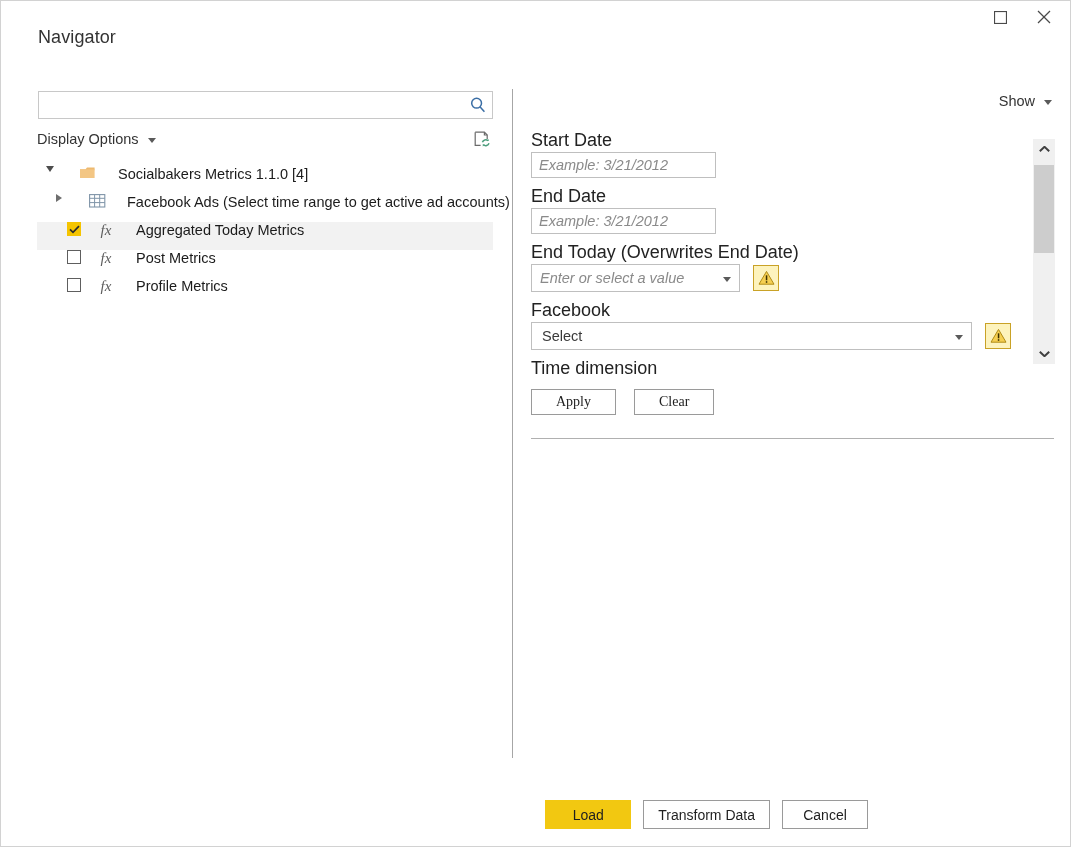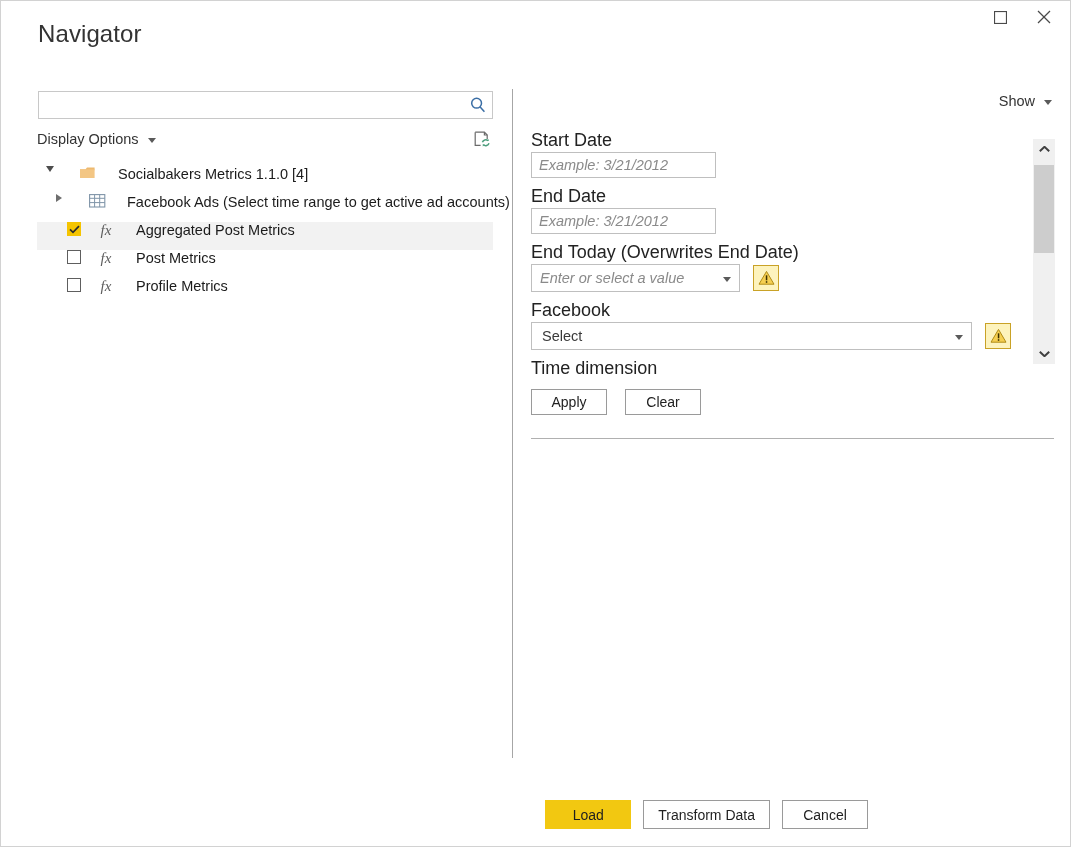--- a/index.html
+++ b/index.html
@@ -25,22 +25,22 @@
   #win-controls {
     position: absolute; right: 4px; top: 0;
     display: flex; align-items: center; height: 36px;
   }
   .win-btn {
     width: 44px; height: 34px;
     display: flex; align-items: center; justify-content: center;
     cursor: default;
   }
   #page-title {
-    position: absolute; left: 37px; top: 19px;
-    font-size: 24px; color: #333333; font-weight: 400;
+    position: absolute; left: 37px; top: 26px;
+    font-size: 18px; color: #333333; font-weight: 400;
     letter-spacing: 0.1px;
   }
 
   
   #search-row {
     position: absolute; left: 37px; top: 90px;
     width: 455px; height: 28px;
     border: 1px solid #c8c8c8; background: #ffffff;
     display: flex; align-items: center;
   }
@@ -144,22 +144,22 @@
   .combo-wide { width: 461px; padding-left: 10px; }
   .warn {
     width: 26px; height: 26px; border: 1px solid #c9a227;
     background: #fdf3bd; display: flex; align-items: center; justify-content: center;
     flex: none;
   }
   .btn-row { display: flex; gap: 18px; margin-top: 12px; }
   .pbtn {
     min-width: 76px; height: 26px; border: 1px solid #9a9a9a; background: #ffffff;
     font-size: 14px; color: #222; display: flex; align-items: center;
-    justify-content: center; cursor: default; padding: 0 11px;
-    font-family: Liberation Sans, sans-serif;
+    justify-content: center; cursor: default; padding: 0 24px;
+    font-family: Liberation Serif, serif;
   }
 
   #h-divider {
     position: absolute; left: 530px; top: 437px; width: 523px; height: 1px;
     background: #b0b0b0;
   }
 
   
   #vscroll {
     position: absolute; left: 1032px; top: 138px; width: 22px; height: 225px;
@@ -278,21 +278,21 @@
       <span class="tree-label">Facebook Ads (Select time range to get active ad accounts)</span>
     </div>
 
     <div class="tree-row indent2 selected">
       <span class="cbox checked">
         <svg width="11" height="9" viewBox="0 0 11 9">
           <path d="M1 4.4 L4.0 7.3 L10 1.2" fill="none" stroke="#2b2b2b" stroke-width="1.7"></path>
         </svg>
       </span>
       <span class="fx">fx</span>
-      <span class="tree-label">Aggregated Post Metrics</span>
+      <span class="tree-label">Aggregated Today Metrics</span>
     </div>
 
     <div class="tree-row indent2">
       <span class="cbox"></span>
       <span class="fx">fx</span>
       <span class="tree-label">Post Metrics</span>
     </div>
 
     <div class="tree-row indent2">
       <span class="cbox"></span>

